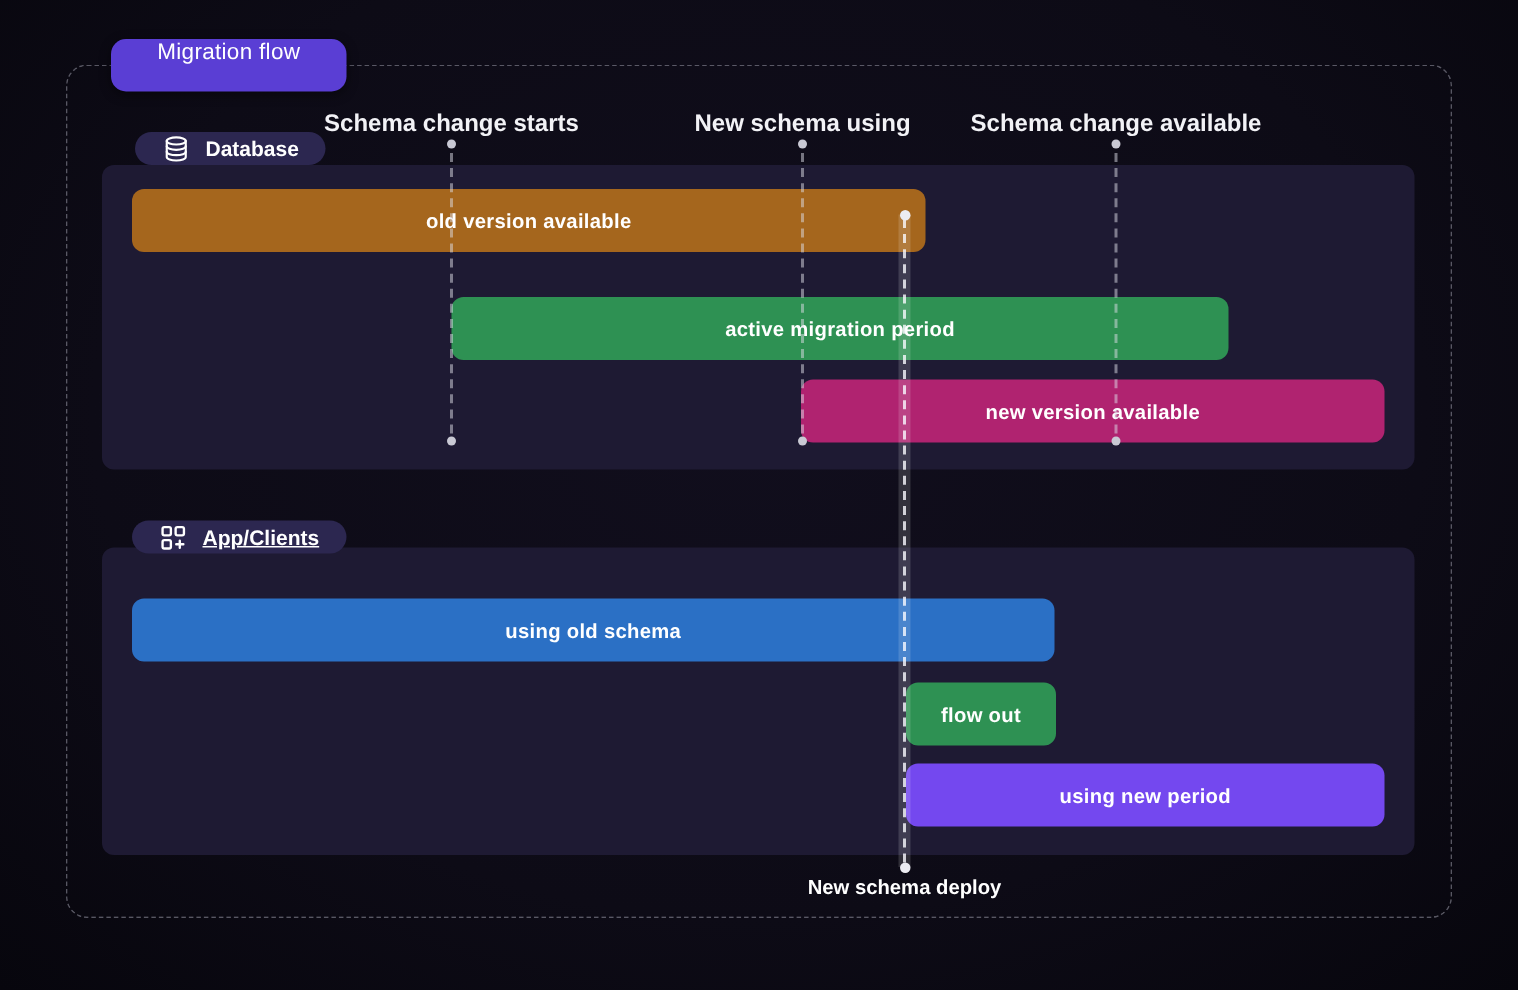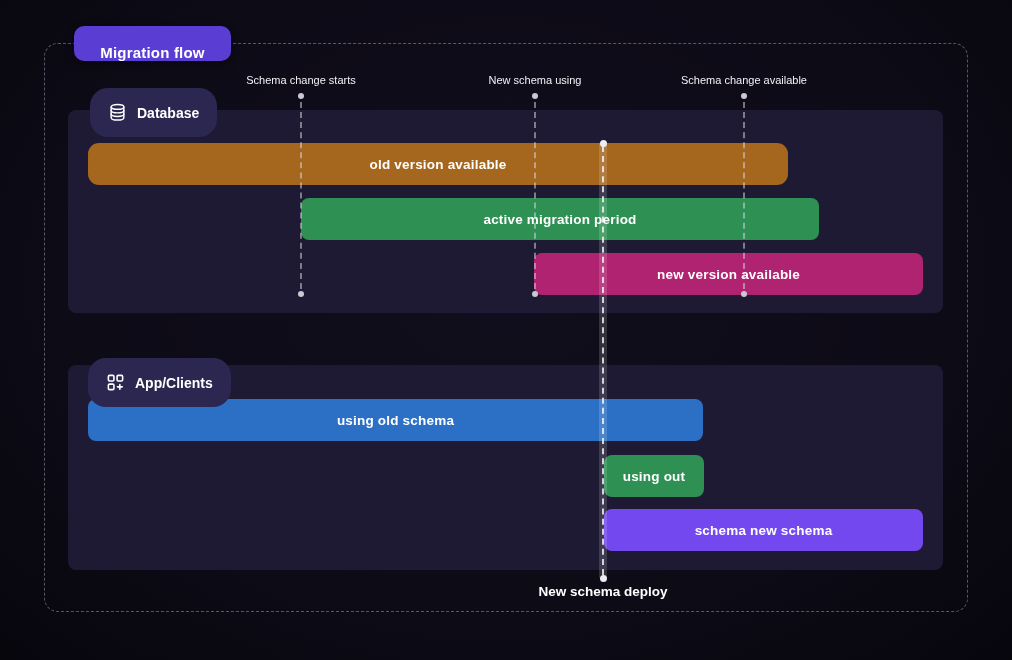--- a/index.html
+++ b/index.html
@@ -8,35 +8,35 @@
     background:radial-gradient(ellipse at 50% 42%, #110e1d 0%, #0d0b16 62%, #07060d 100%);
     font-family:"Liberation Sans","DejaVu Sans",sans-serif;
     -webkit-font-smoothing:antialiased;
   }
   .frame{
     position:absolute;left:44px;top:43px;width:922px;height:567px;
     border:1.5px dashed rgba(165,165,180,0.5);border-radius:14px;z-index:1;
   }
   .title-badge{
     position:absolute;left:74px;top:26px;width:157px;height:35px;
-    background:#5a3ed4;border-radius:10px;display:flex;align-items:flex-end;justify-content:center;
-    color:#fff;font-size:15px;font-weight:700;z-index:20;letter-spacing:.2px;
+    background:#5a3ed4;border-radius:10px;display:flex;align-items:flex-start;justify-content:center;
+    color:#fff;font-size:15px;font-weight:400;z-index:20;letter-spacing:.2px;
     box-shadow:0 2px 8px rgba(0,0,0,0.45);
   }
   .panel{position:absolute;left:68px;width:875px;background:#1e1a33;border-radius:8px;z-index:2;}
   .panel-db{top:110px;height:203px;}
   .panel-app{top:365px;height:205px;}
   .lane-badge{
-    position:absolute;display:flex;align-items:center;gap:10px;height:49px;padding:0 18px;
+    position:absolute;display:flex;align-items:center;gap:10px;height:22px;padding:0 18px;
     background:#2c2750;border-radius:18px;color:#fff;font-weight:700;font-size:14px;z-index:15;
   }
   .badge-db{left:90px;top:88px;}
-  .badge-app{left:88px;top:358px;}
+  .badge-app{left:88px;top:347px;text-decoration:underline;}
   .lane-badge svg{display:block;}
-  .ms-label{position:absolute;transform:translateX(-50%);color:#f2f2f6;font-size:11px;font-weight:400;white-space:nowrap;z-index:18;}
+  .ms-label{position:absolute;transform:translateX(-50%);color:#f2f2f6;font-size:16px;font-weight:700;white-space:nowrap;z-index:18;}
   .ms-dot{position:absolute;width:6px;height:6px;border-radius:50%;background:#c9c9d4;z-index:9;}
   .ms-line{position:absolute;width:0;border-left:2px dashed rgba(222,222,232,0.5);z-index:8;}
   .bar{
     position:absolute;height:42px;border-radius:8px;display:flex;align-items:center;justify-content:center;
     color:#fff;font-size:13.5px;font-weight:700;z-index:5;letter-spacing:.2px;
   }
   .deploy-band{position:absolute;width:8px;background:rgba(255,255,255,0.15);z-index:7;}
   .deploy-line{position:absolute;width:0;border-left:2px dashed rgba(250,250,255,0.8);z-index:8;}
   .deploy-dot{position:absolute;width:7px;height:7px;border-radius:50%;background:#ececf2;z-index:9;}
   .deploy-label{position:absolute;transform:translateX(-50%);color:#fff;font-size:13.5px;font-weight:700;white-space:nowrap;z-index:18;}
@@ -85,23 +85,23 @@
     <div class="ms-line" style="left: 300px; top: 102px; height: 187px;"></div>
     <div class="ms-dot" style="left: 298px; top: 291px;"></div>
     <div class="ms-label" style="left: 535px; top: 74px;">New schema using</div>
     <div class="ms-dot" style="left: 532px; top: 93px;"></div>
     <div class="ms-line" style="left: 534px; top: 102px; height: 187px;"></div>
     <div class="ms-dot" style="left: 532px; top: 291px;"></div>
     <div class="ms-label" style="left: 744px; top: 74px;">Schema change available</div>
     <div class="ms-dot" style="left: 741px; top: 93px;"></div>
     <div class="ms-line" style="left: 743px; top: 102px; height: 187px;"></div>
     <div class="ms-dot" style="left: 741px; top: 291px;"></div>
-    <div class="bar" style="left: 88px; top: 143px; width: 700px; background: rgb(165, 102, 29); border-radius: 11px;">old version available</div>
+    <div class="bar" style="left: 88px; top: 126px; width: 529px; background: rgb(165, 102, 29);">old version available</div>
     <div class="bar" style="left: 301px; top: 198px; width: 518px; background: rgb(46, 145, 83);">active migration period</div>
     <div class="bar" style="left: 534px; top: 253px; width: 389px; background: rgb(176, 35, 112);">new version available</div>
     <div class="bar" style="left: 88px; top: 399px; width: 615px; background: rgb(43, 112, 197);">using old schema</div>
-    <div class="bar" style="left: 604px; top: 455px; width: 100px; background: rgb(46, 145, 83);">using out</div>
-    <div class="bar" style="left: 604px; top: 509px; width: 319px; background: rgb(116, 72, 239);">schema new schema</div>
+    <div class="bar" style="left: 604px; top: 455px; width: 100px; background: rgb(46, 145, 83);">flow out</div>
+    <div class="bar" style="left: 604px; top: 509px; width: 319px; background: rgb(116, 72, 239);">using new period</div>
     <div class="deploy-band" style="left: 599px; top: 143px; height: 435px;"></div>
     <div class="deploy-line" style="left: 602px; top: 146px; height: 429px;"></div>
     <div class="deploy-dot" style="left: 599.5px; top: 139.5px;"></div>
     <div class="deploy-dot" style="left: 599.5px; top: 574.5px;"></div>
   </div>
 
 </body></html>

